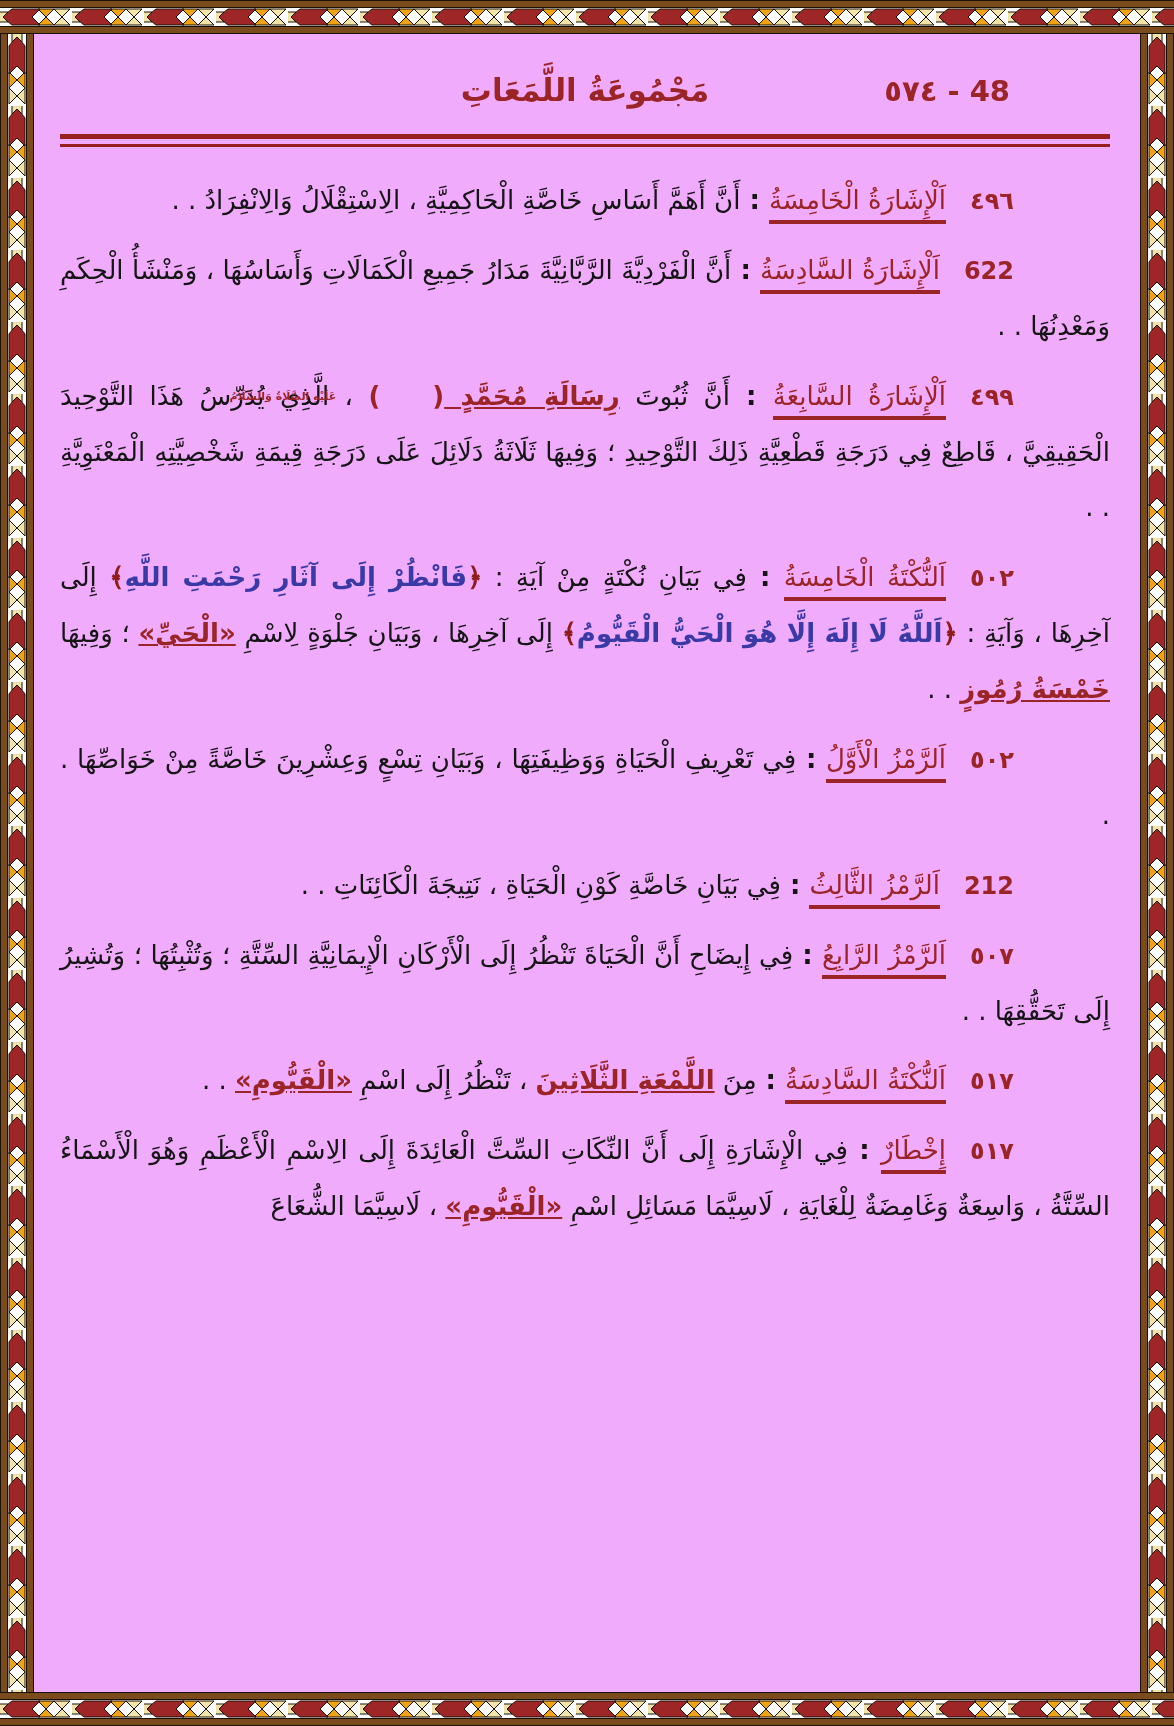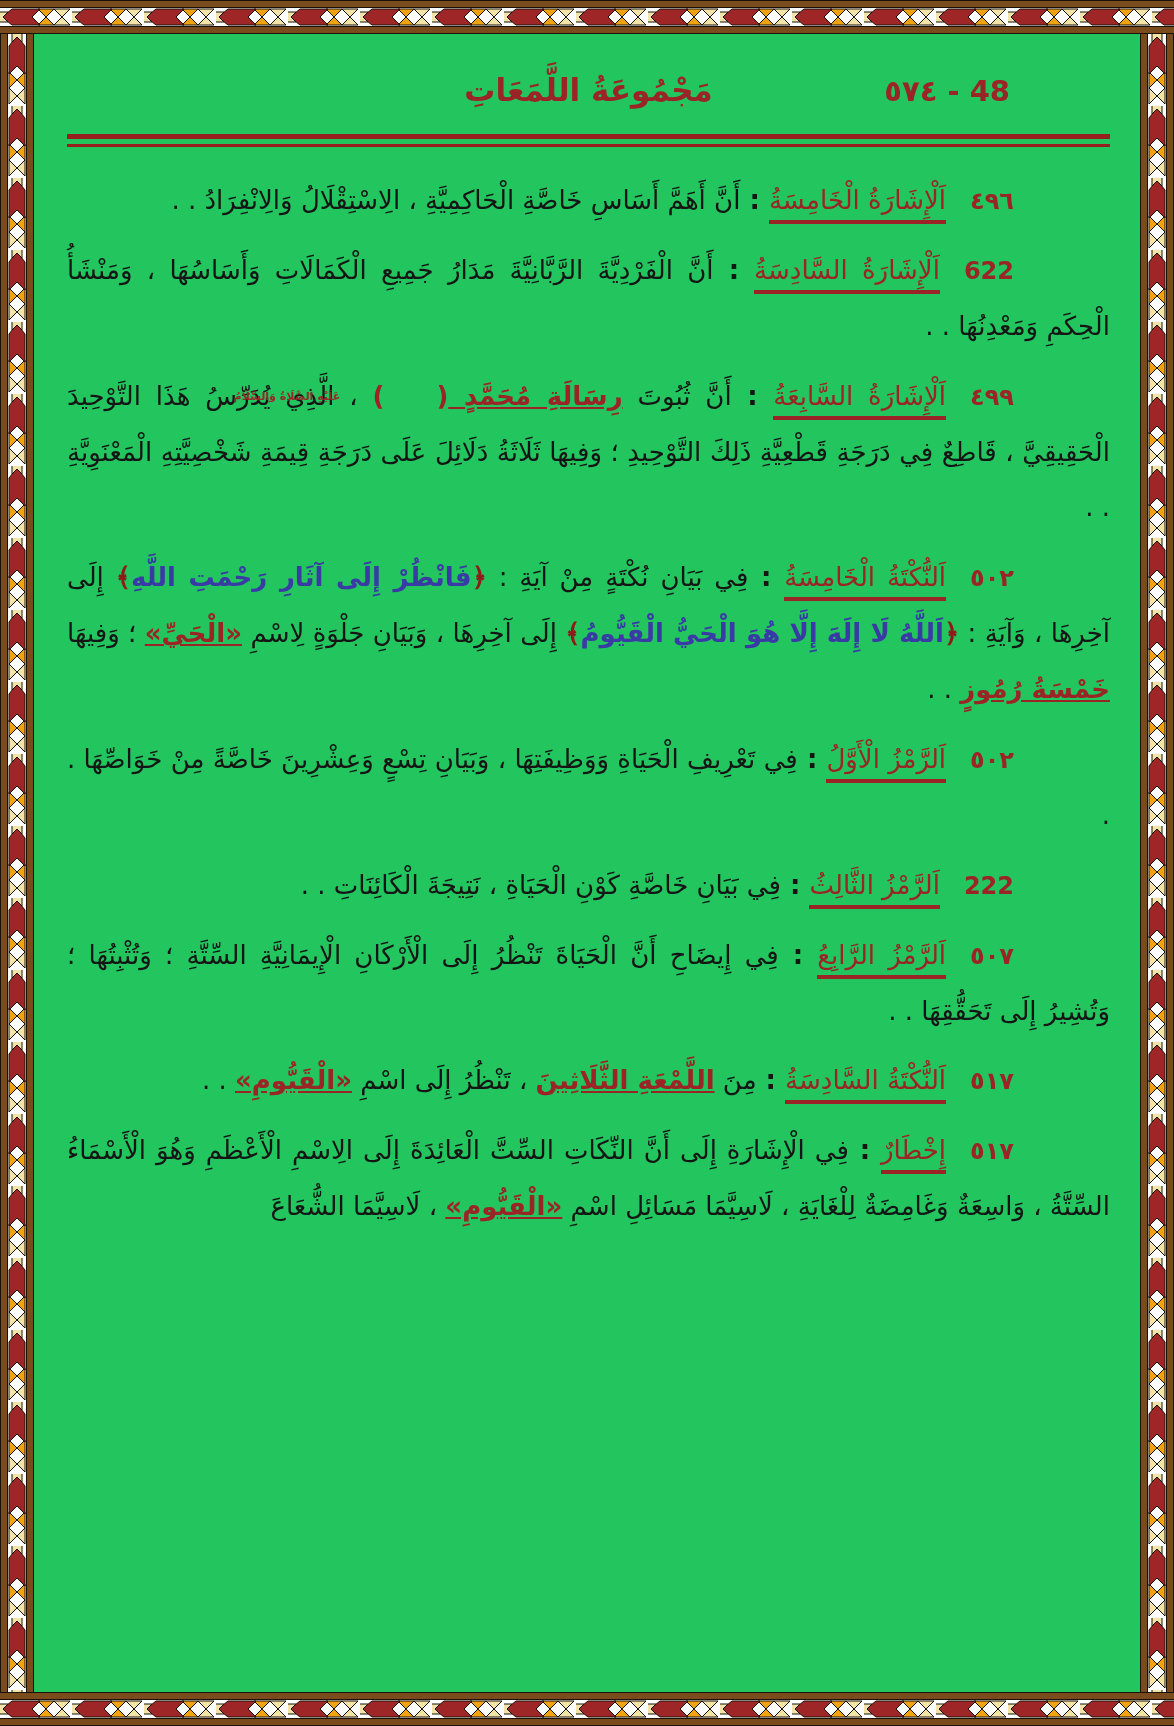--- a/index.html
+++ b/index.html
@@ -19,22 +19,22 @@
   .rail-h { height:8px; width:100%; background:#7A4B1D; border-top:1px solid #1a1208; border-bottom:1px solid #1a1208; }
   .rail-v { width:8px; height:100%; background:#7A4B1D; border-left:1px solid #1a1208; border-right:1px solid #1a1208; }
   .pattern-h { height:18px; width:100%; }
   .pattern-v { width:18px; height:100%; }
   .corner-finial { position:absolute; width:12px; height:12px; background:#7A4B1D; transform:rotate(45deg); z-index:1; }
   .cf-tl { top:-4px; left:-4px; }  .cf-tr { top:-4px; right:-4px; }
   .cf-bl { bottom:-4px; left:-4px; } .cf-br { bottom:-4px; right:-4px; }
 
   
   .content {
-    position:absolute; inset:34px; padding:34px 30px 0 33px;
-    overflow:hidden; background:#22c55e; z-index:3;
+    position:absolute; inset:34px; padding:34px 30px 0 26px;
+    overflow:hidden; background:#f0abfc; z-index:3;
   }
   .header-row { position:relative; height:66px; }
   .page-title {
     position:absolute; left:0; right:0; top:4px; text-align:center;
     font-size:31px; font-weight:bold; color:#9B2426;
   }
   .page-number {
     position:absolute; right:100px; top:6px; direction:rtl; unicode-bidi:plaintext;
     font-size:29px; font-weight:bold; color:#9B2426; letter-spacing:2px;
   }
@@ -125,18 +125,18 @@
     <div class="page-title">مَجْمُوعَةُ اللَّمَعَاتِ</div>
     <div class="page-number">٥٧٤ - 48</div>
   </div>
   <div class="double-rule"></div>
   <div class="entries">
       <div class="entry"><span class="entry-number">٤٩٦</span><span class="entry-heading">اَلْإِشَارَةُ الْخَامِسَةُ</span><span class="entry-colon"> : </span><span class="seg-body">أَنَّ أَهَمَّ أَسَاسِ خَاصَّةِ الْحَاكِمِيَّةِ ، الِاسْتِقْلَالُ وَالِانْفِرَادُ . .</span></div>
       <div class="entry"><span class="entry-number">622</span><span class="entry-heading">اَلْإِشَارَةُ السَّادِسَةُ</span><span class="entry-colon"> : </span><span class="seg-body">أَنَّ الْفَرْدِيَّةَ الرَّبَّانِيَّةَ مَدَارُ جَمِيعِ الْكَمَالَاتِ وَأَسَاسُهَا ، وَمَنْشَأُ الْحِكَمِ وَمَعْدِنُهَا . .</span></div>
       <div class="entry"><span class="entry-number">٤٩٩</span><span class="entry-heading">اَلْإِشَارَةُ السَّابِعَةُ</span><span class="entry-colon"> : </span><span class="seg-body">أَنَّ ثُبُوتَ </span><span class="seg-red">رِسَالَةِ مُحَمَّدٍ </span><span class="seal">(<span class="seal-text">عَلَيْهِ الصَّلَاةُ وَالسَّلَامُ</span>)</span><span class="seg-body"> ، الَّذِي يُدَرِّسُ هَذَا التَّوْحِيدَ الْحَقِيقِيَّ ، قَاطِعٌ فِي دَرَجَةِ قَطْعِيَّةِ ذَلِكَ التَّوْحِيدِ ؛ وَفِيهَا ثَلَاثَةُ دَلَائِلَ عَلَى دَرَجَةِ قِيمَةِ شَخْصِيَّتِهِ الْمَعْنَوِيَّةِ . .</span></div>
       <div class="entry"><span class="entry-number">٥٠٢</span><span class="entry-heading">اَلنُّكْتَةُ الْخَامِسَةُ</span><span class="entry-colon"> : </span><span class="seg-body">فِي بَيَانِ نُكْتَةٍ مِنْ آيَةِ : </span><span class="seg-ornate">﴿</span><span class="seg-blue">فَانْظُرْ إِلَى آثَارِ رَحْمَتِ اللَّهِ</span><span class="seg-ornate">﴾</span><span class="seg-body"> إِلَى آخِرِهَا ، وَآيَةِ : </span><span class="seg-ornate">﴿</span><span class="seg-blue">اَللَّهُ لَا إِلَهَ إِلَّا هُوَ الْحَيُّ الْقَيُّومُ</span><span class="seg-ornate">﴾</span><span class="seg-body"> إِلَى آخِرِهَا ، وَبَيَانِ جَلْوَةٍ لِاسْمِ </span><span class="seg-red">«الْحَيِّ»</span><span class="seg-body"> ؛ وَفِيهَا </span><span class="seg-red">خَمْسَةُ رُمُوزٍ</span><span class="seg-body"> . .</span></div>
       <div class="entry"><span class="entry-number">٥٠٢</span><span class="entry-heading">اَلرَّمْزُ الْأَوَّلُ</span><span class="entry-colon"> : </span><span class="seg-body">فِي تَعْرِيفِ الْحَيَاةِ وَوَظِيفَتِهَا ، وَبَيَانِ تِسْعٍ وَعِشْرِينَ خَاصَّةً مِنْ خَوَاصِّهَا . .</span></div>
-      <div class="entry"><span class="entry-number">222</span><span class="entry-heading">اَلرَّمْزُ الثَّالِثُ</span><span class="entry-colon"> : </span><span class="seg-body">فِي بَيَانِ خَاصَّةِ كَوْنِ الْحَيَاةِ ، نَتِيجَةَ الْكَائِنَاتِ . .</span></div>
+      <div class="entry"><span class="entry-number">212</span><span class="entry-heading">اَلرَّمْزُ الثَّالِثُ</span><span class="entry-colon"> : </span><span class="seg-body">فِي بَيَانِ خَاصَّةِ كَوْنِ الْحَيَاةِ ، نَتِيجَةَ الْكَائِنَاتِ . .</span></div>
       <div class="entry"><span class="entry-number">٥٠٧</span><span class="entry-heading">اَلرَّمْزُ الرَّابِعُ</span><span class="entry-colon"> : </span><span class="seg-body">فِي إِيضَاحِ أَنَّ الْحَيَاةَ تَنْظُرُ إِلَى الْأَرْكَانِ الْإِيمَانِيَّةِ السِّتَّةِ ؛ وَتُثْبِتُهَا ؛ وَتُشِيرُ إِلَى تَحَقُّقِهَا . .</span></div>
       <div class="entry"><span class="entry-number">٥١٧</span><span class="entry-heading">اَلنُّكْتَةُ السَّادِسَةُ</span><span class="entry-colon"> : </span><span class="seg-body">مِنَ </span><span class="seg-red">اللَّمْعَةِ الثَّلَاثِينَ</span><span class="seg-body"> ، تَنْظُرُ إِلَى اسْمِ </span><span class="seg-red">«الْقَيُّومِ»</span><span class="seg-body"> . .</span></div>
       <div class="entry"><span class="entry-number">٥١٧</span><span class="entry-heading">إِخْطَارٌ</span><span class="entry-colon"> : </span><span class="seg-body">فِي الْإِشَارَةِ إِلَى أَنَّ النِّكَاتِ السِّتَّ الْعَائِدَةَ إِلَى الِاسْمِ الْأَعْظَمِ وَهُوَ الْأَسْمَاءُ السِّتَّةُ ، وَاسِعَةٌ وَغَامِضَةٌ لِلْغَايَةِ ، لَاسِيَّمَا مَسَائِلِ اسْمِ </span><span class="seg-red">«الْقَيُّومِ»</span><span class="seg-body"> ، لَاسِيَّمَا الشُّعَاعَ</span></div>
     </div>
 </div>
 
 </body></html>

